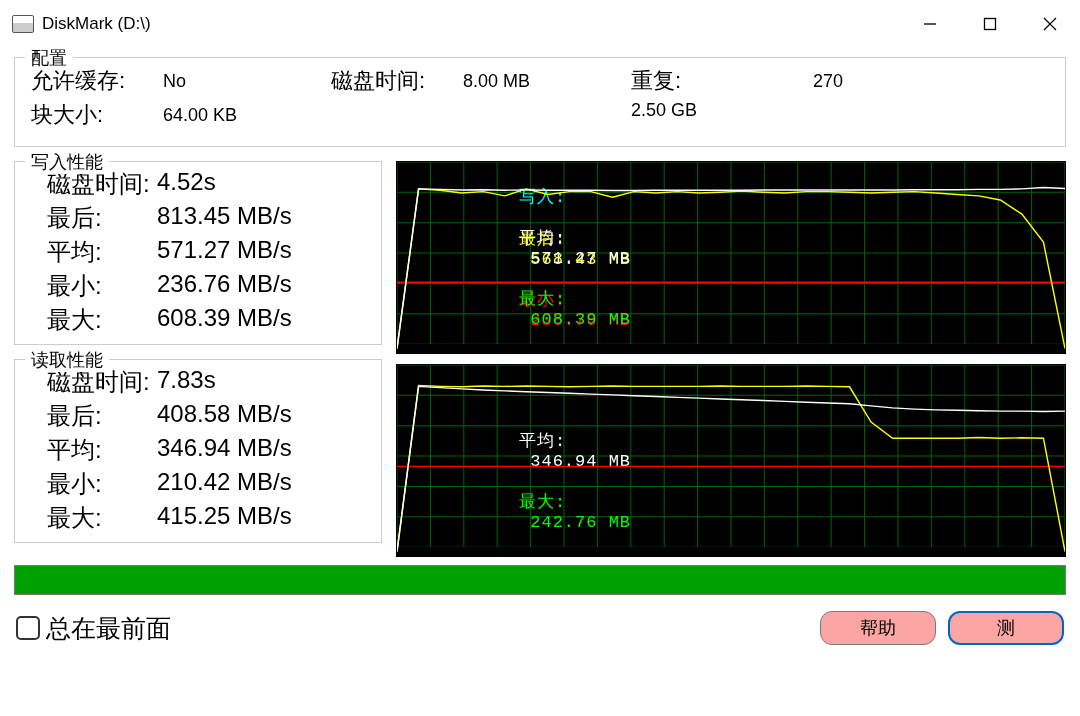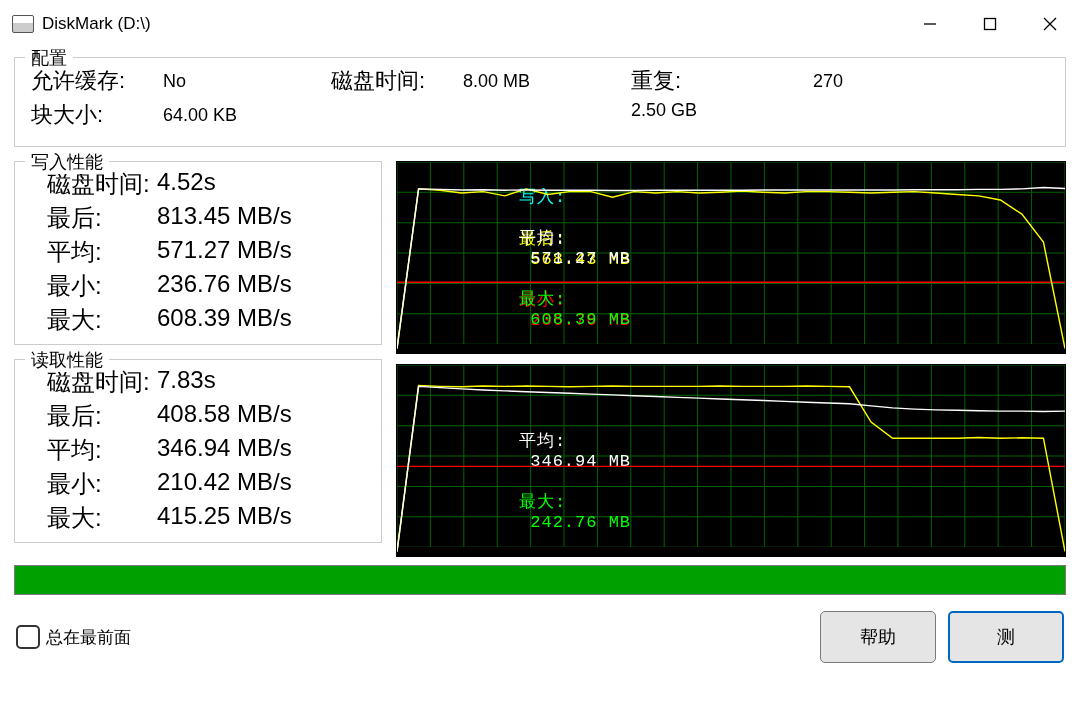--- a/index.html
+++ b/index.html
@@ -30,24 +30,24 @@
 .graph{flex:1;height:180px;background:#000;border:1px solid #000;position:relative;font-family:"Consolas","Courier New",monospace;font-size:17px;overflow:hidden}
 .grid{position:absolute;inset:0;pointer-events:none}
 .grid line{stroke:#006400;stroke-width:1}
 .graph-label-row{position:absolute;left:10px;font-size:17px;letter-spacing:1px;white-space:pre;top:0}
 .graph-label-row2{top:22px}
 .c-cyan{color:#00ffff}.c-yellow{color:#ffff00}.c-white{color:#fff}.c-red{color:#ff0000}.c-green{color:#00ff00}
 
 .progress{height:28px;border:1px solid #7a7a7a;background:#00a000;margin:8px 14px}
 
 .footer{display:flex;justify-content:space-between;align-items:center;padding:8px 16px}
-.chk{display:flex;align-items:center;gap:6px;font-size:17px}
+.chk{display:flex;align-items:center;gap:6px;font-size:25px}
 .chkbox{width:20px;height:20px;border:2px solid #333;border-radius:5px;display:inline-block}
 .btns{display:flex;gap:12px}
-.btn{min-width:116px;height:52px;border:1px solid #7a7a7a;border-radius:5px;background:#e5e5e5;font-size:18px;cursor:pointer}
+.btn{min-width:116px;height:34px;border:1px solid #7a7a7a;border-radius:12px;background:#fca5a5;font-size:18px;cursor:pointer}
 .btn.primary{border:2px solid #0067c0;color:#000}
 .chart-line{stroke-width:1.4;fill:none}
 .yellow-line{stroke:#ffff00}
 .white-line{stroke:#ffffff}
 .red-line{stroke:#ff0000}
 </style>
 </head>
 <body>
 
 <div class="titlebar">

